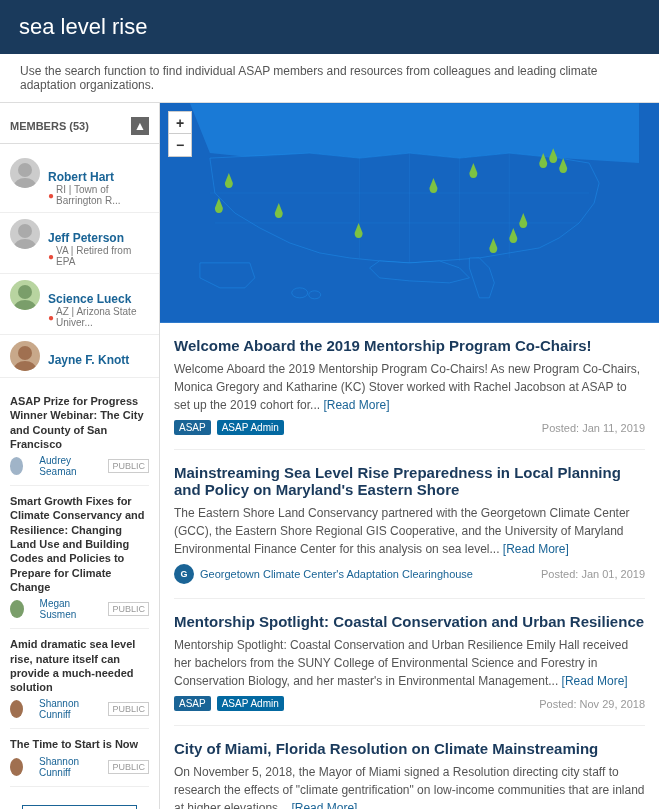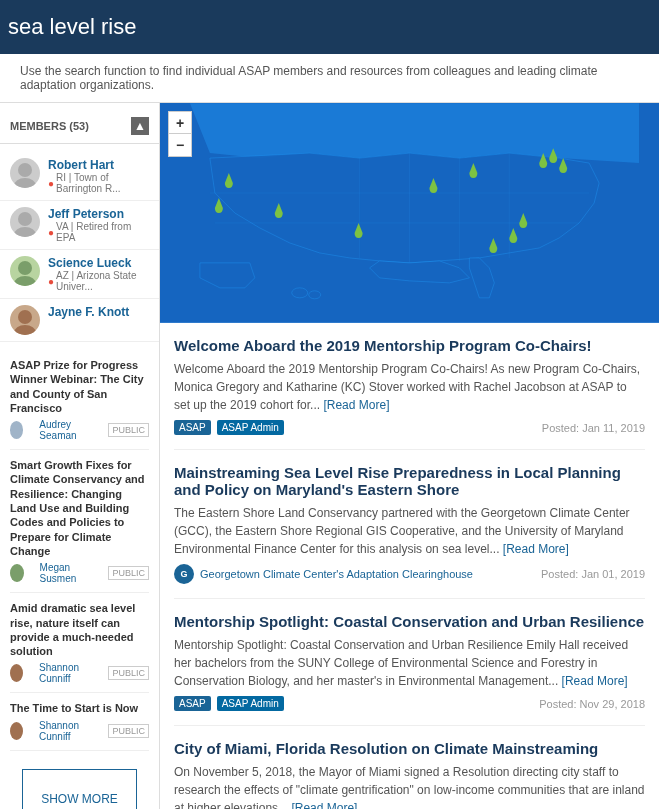--- a/index.html
+++ b/index.html
@@ -1,20 +1,20 @@
 <!DOCTYPE html>
 <html><head>
   <meta charset="utf-8">
   <style>
     * { box-sizing: border-box; margin: 0; padding: 0; }
     body { font-family: Arial, sans-serif; font-size: 13px; background: #f5f5f5; color: #333; width: 659px; }
 
     .header {
       background: #1a3a5c;
-      padding: 14px 8px;
+      padding: 14px 19px;
     }
     .header h1 {
       color: #fff;
       font-size: 22px;
       font-weight: 400;
     }
 
     .subtitle {
       padding: 10px 20px;
       font-size: 12px;
@@ -85,21 +85,21 @@
       align-items: center;
       justify-content: center;
       font-size: 14px;
       color: #888;
     }
 
     .member-avatar.has-photo {
       background: #a0b4c8;
     }
 
-    .member-info { flex: 1; }
+    .member-info { flex: 1; margin-top: 12px; }
 
     .member-name {
       color: #1a6496;
       font-size: 12px;
       font-weight: bold;
     }
 
     .member-location {
       color: #777;
       font-size: 10px;

